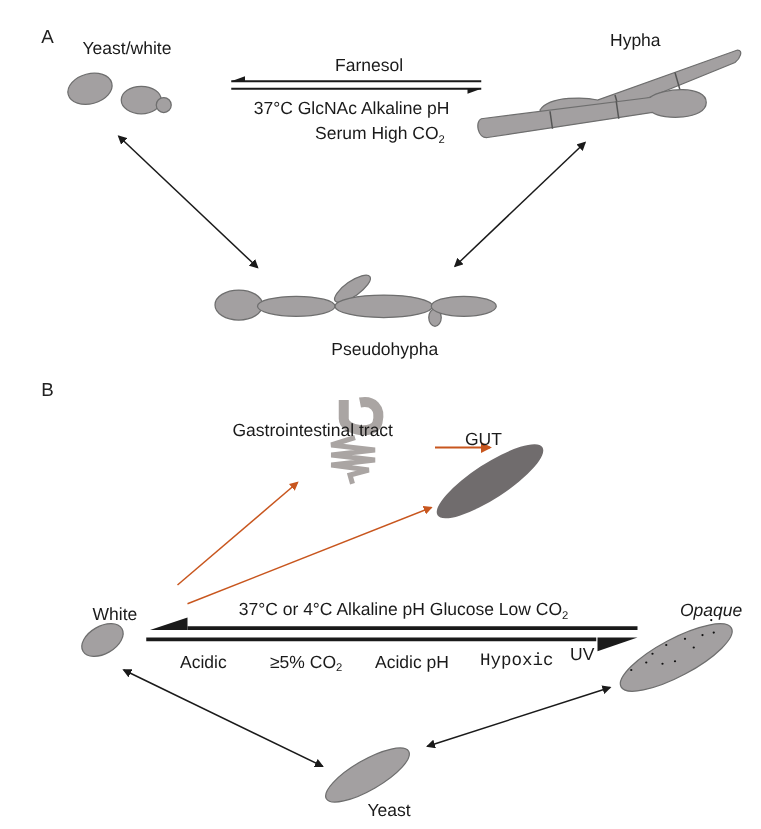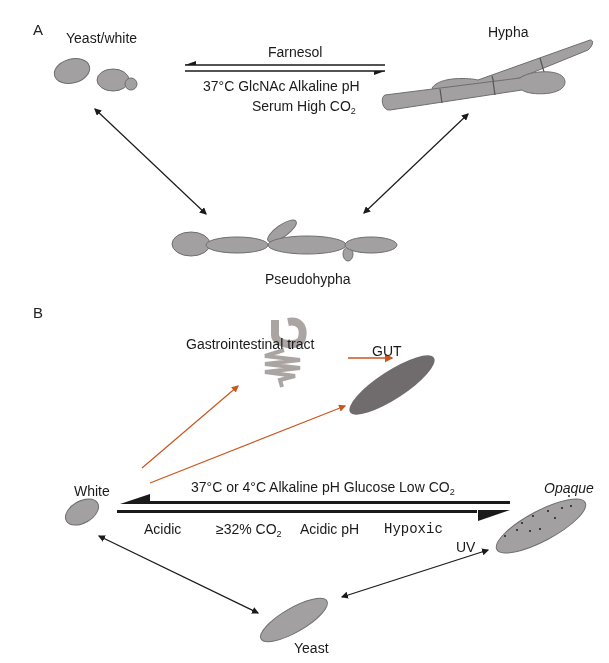--- a/index.html
+++ b/index.html
@@ -111,17 +111,17 @@
 <div class="lbl" style="left:236px;top:98px;"><span>Serum  High CO</span><sub>2</sub></div>
 <div class="lbl" style="left:249px;top:271px;">Pseudohypha</div>
 
 <div class="panel" style="left:33px;top:304px;">B</div>
 <div class="lbl" style="left:170px;top:336px;">Gastrointestinal tract</div>
 <div class="lbl" style="left:356px;top:343px;">GUT</div>
 <div class="lbl" style="left:58px;top:483px;">White</div>
 <div class="lbl" style="left:528px;top:480px;font-style:italic;">Opaque</div>
 <div class="lbl" style="left:175px;top:479px;"><span>37°C or 4°C  Alkaline pH  Glucose  Low CO</span><sub>2</sub></div>
 <div class="lbl" style="left:128px;top:521px;">Acidic</div>
-<div class="lbl" style="left:200px;top:521px;"><span>≥32% CO</span><sub>2</sub></div>
+<div class="lbl" style="left:200px;top:521px;"><span>≥5% CO</span><sub>2</sub></div>
 <div class="lbl" style="left:284px;top:521px;">Acidic pH</div>
 <div class="lbl" style="left:368px;top:521px;font-family:Liberation Mono, monospace;">Hypoxic</div>
-<div class="lbl" style="left:440px;top:539px;">UV</div>
+<div class="lbl" style="left:440px;top:515px;">UV</div>
 <div class="lbl" style="left:278px;top:640px;">Yeast</div>
 
 </body></html>

